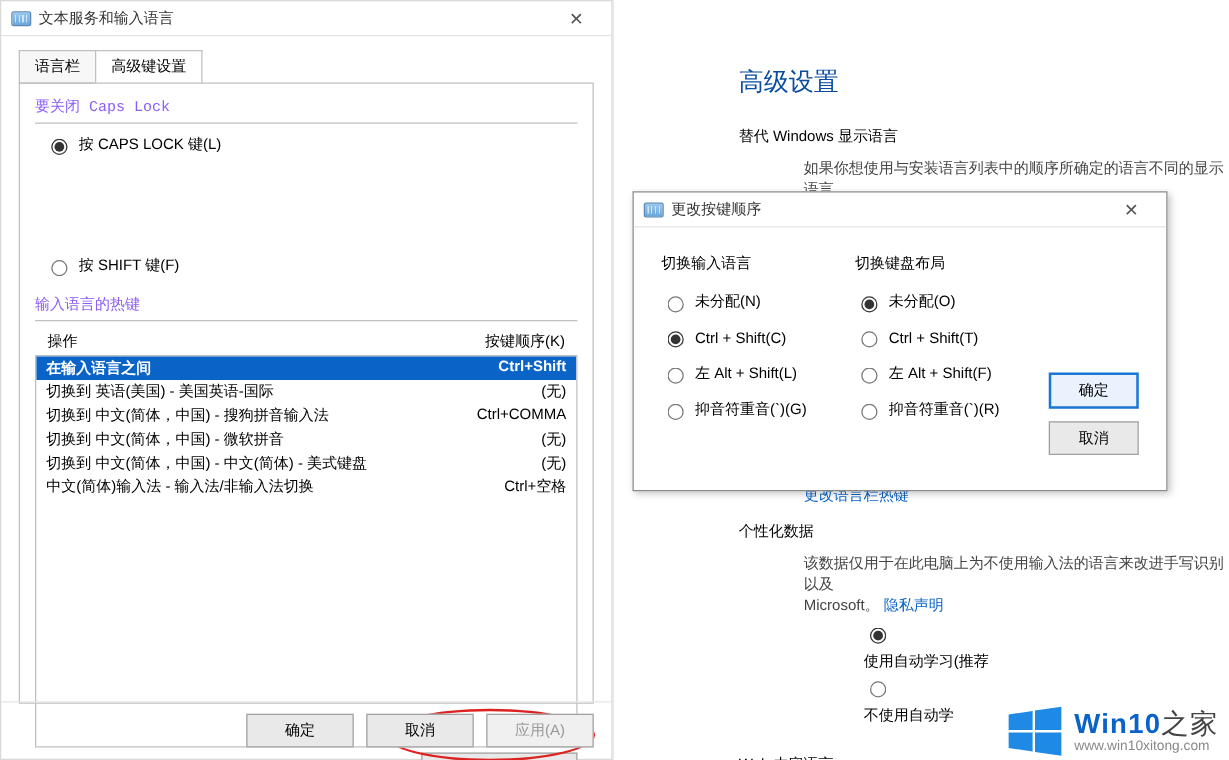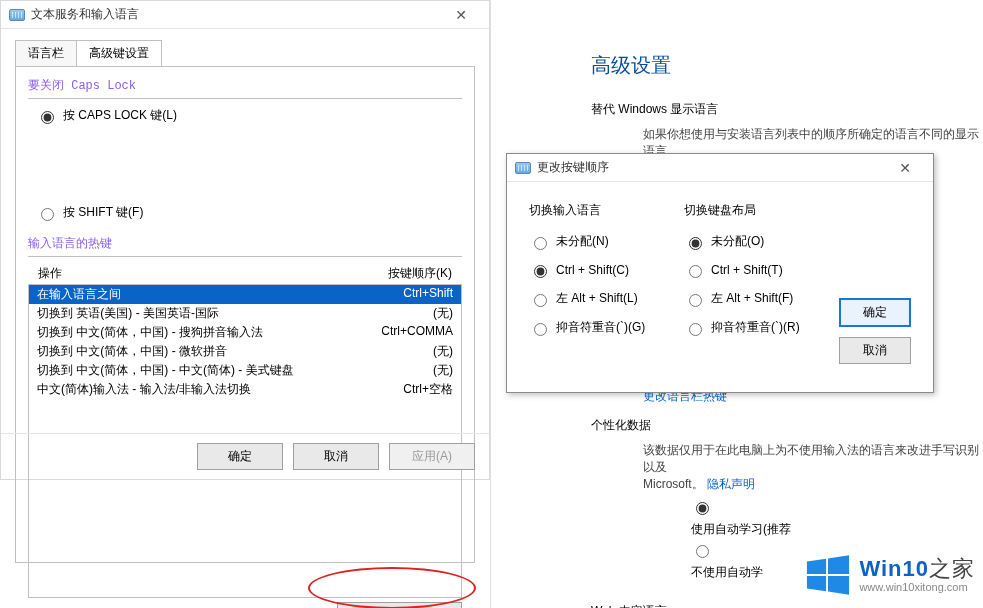--- a/index.html
+++ b/index.html
@@ -12,21 +12,21 @@
   width: 983px;
   height: 608px;
   overflow: hidden;
   color: #000;
 }
 
 
 .dialog1 {
   position: absolute;
   left: 0; top: 0;
-  width: 490px; height: 480px;
+  width: 490px; height: 608px;
   border: 1px solid #d9d9d9;
   background: #fff;
 }
 .titlebar {
   height: 28px;
   display: flex;
   align-items: center;
   padding: 0 8px;
   border-bottom: 1px solid #e5e5e5;
 }
@@ -96,20 +96,21 @@
   margin: 0 0 4px 0;
 }
 .listrow {
   display:flex; justify-content:space-between;
   padding: 1px 8px;
   white-space: nowrap;
 }
 .listrow.selected {
   background: #0a64c8;
   color: #fff;
+  font-weight: bold;
 }
 
 .change-btn-wrap {
   display:flex; justify-content:flex-end;
   margin-top: 4px;
 }
 .winbtn {
   min-width: 86px;
   padding: 4px 12px;
   border: 1px solid #a0a0a0;
@@ -172,21 +173,21 @@
 .btncol {
   width: 80px;
   display:flex; flex-direction:column; gap:10px;
   padding-top: 96px;
 }
 .btncol .winbtn { width: 72px; min-width:0; }
 .winbtn.primary { border:2px solid #1976d2; background:#eaf3fd; }
 
 
 .watermark {
-  position:absolute; right:8px; bottom:10px;
+  position:absolute; right:8px; bottom:0;
   display:flex; align-items:center; gap:8px;
 }
 .winlogo {
   width:46px; height:46px;
 }
 .winlogo svg { width:46px; height:46px; }
 .wm-text { line-height:1.1; }
 .wm-big { font-size:22px; color:#444; letter-spacing:1px; }
 .wm-big .b { color:#0a64c8; font-weight:bold; }
 .wm-url { font-size:11px; color:#888; }

